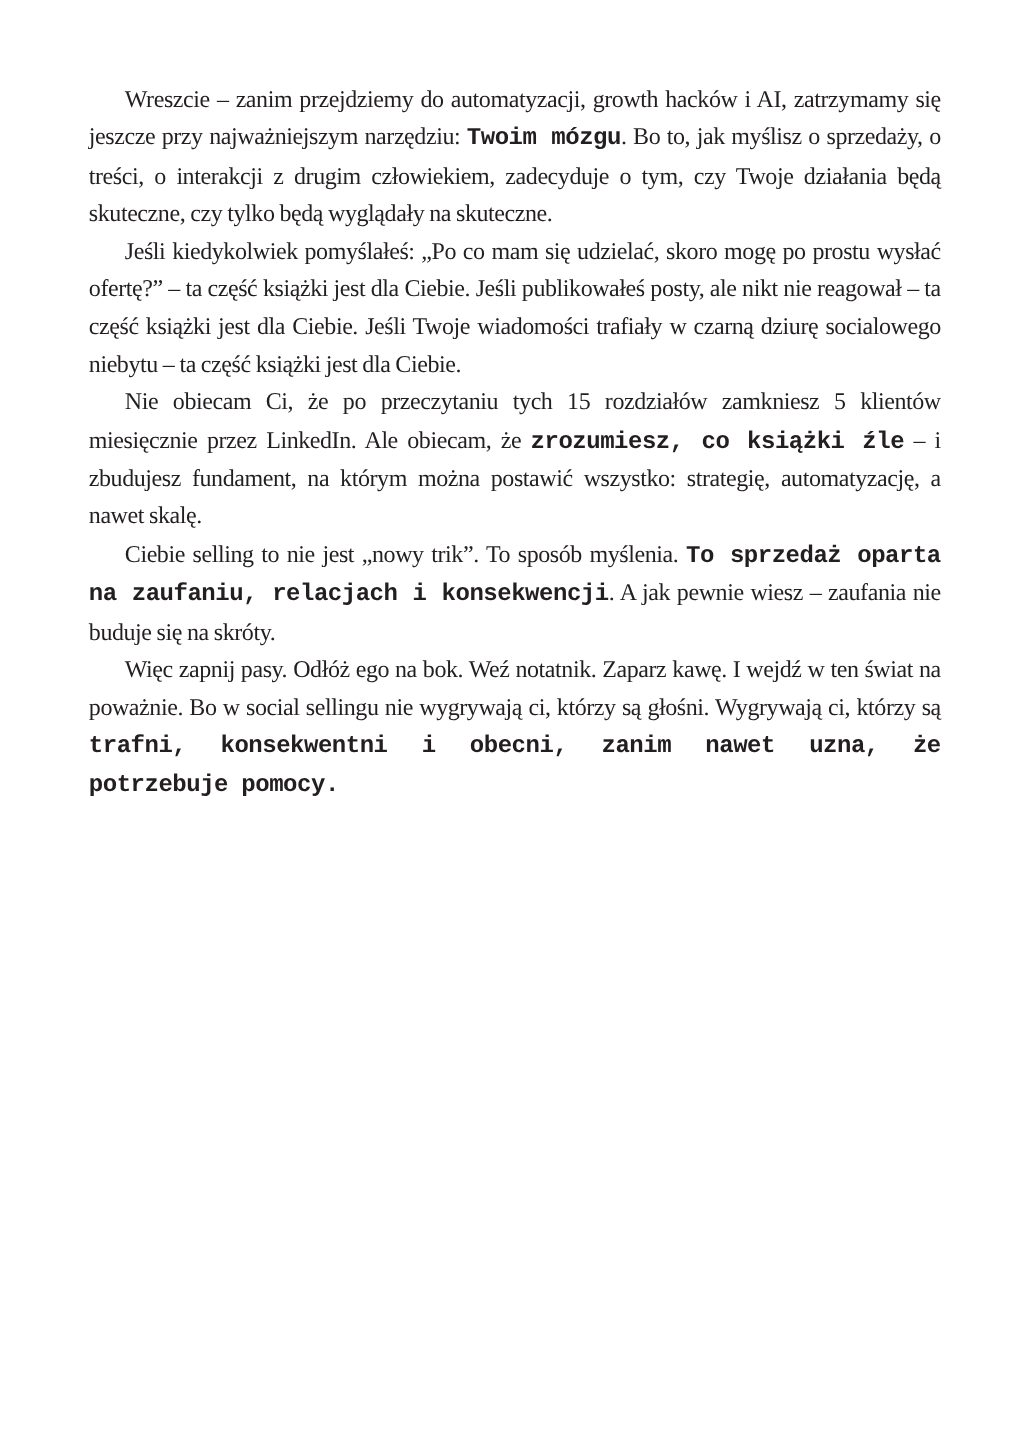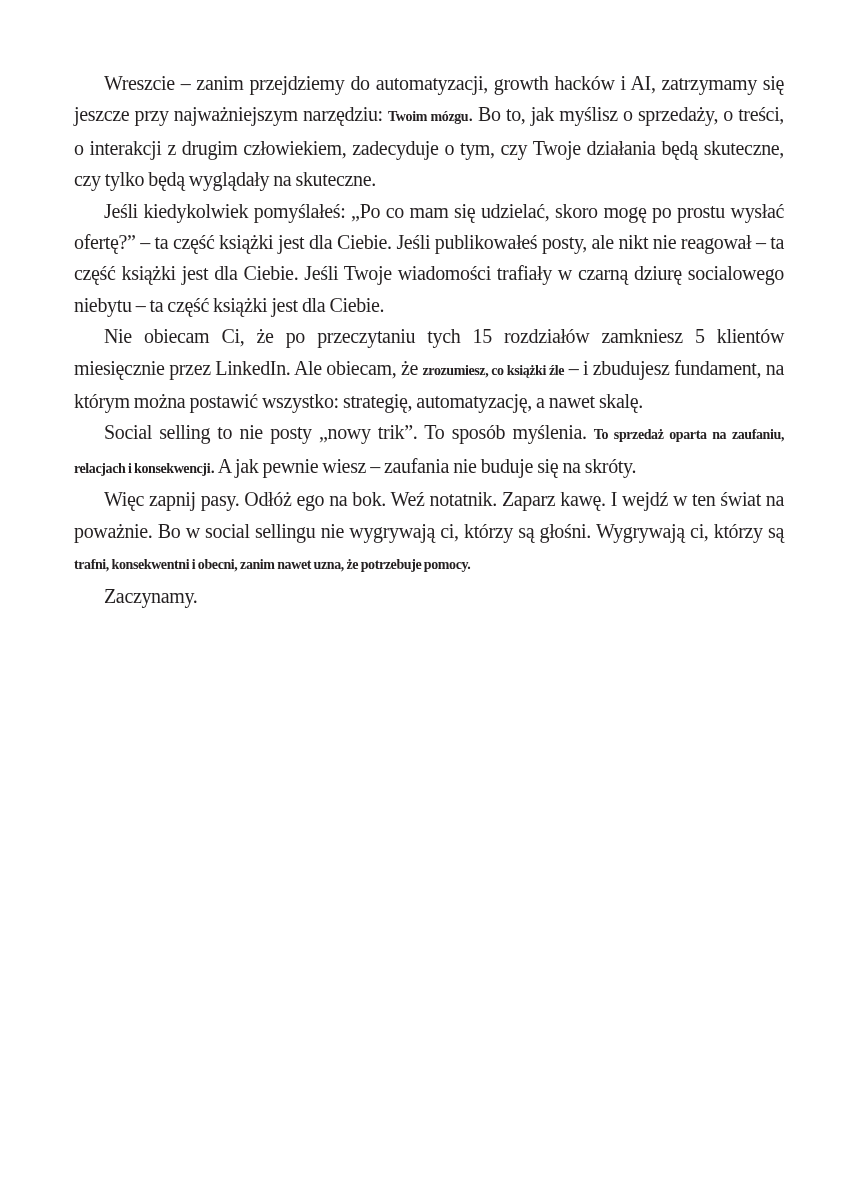--- a/index.html
+++ b/index.html
@@ -25,41 +25,38 @@
       text-align: justify;
       letter-spacing: -0.35px;
       word-spacing: -0.5px;
       hyphens: manual;
     }
     .para {
       margin: 0;
       text-indent: 30px;
     }
     .bold {
-      font-family: Liberation Serif, serif;
+      font-family: Liberation Mono, monospace;
       font-weight: bold;
-      font-size: 14px;
+      font-size: 20px;
       letter-spacing: -0.4px;
     }
   </style>
 </head>
 <body>
 
 <div class="page">
   <p class="para">
     <span>Wreszcie – zanim przejdziemy do automatyzacji, growth hacków i AI, zatrzymamy się jeszcze przy najważniejszym narzędziu: </span><span class="bold">Twoim mózgu</span><span>. Bo to, jak myślisz o sprzedaży, o treści, o interakcji z drugim człowiekiem, zadecyduje o tym, czy Twoje działania będą skuteczne, czy tylko będą wyglądały na skuteczne.</span>
   </p>
   <p class="para">
     <span>Jeśli kiedykolwiek pomyślałeś: „Po co mam się udzielać, skoro mogę po prostu wysłać ofertę?” – ta część książki jest dla Ciebie. Jeśli publikowałeś posty, ale nikt nie reagował – ta część książki jest dla Ciebie. Jeśli Twoje wiadomości trafiały w czarną dziurę socialowego niebytu – ta część książki jest dla Ciebie.</span>
   </p>
   <p class="para">
     <span>Nie obiecam Ci, że po przeczytaniu tych 15 rozdziałów zamkniesz 5 klientów miesięcznie przez LinkedIn. Ale obiecam, że </span><span class="bold">zrozumiesz, co książki źle</span><span> – i zbudujesz fundament, na którym można postawić wszystko: strategię, automatyzację, a nawet skalę.</span>
   </p>
   <p class="para">
-    <span>Social selling to nie posty „nowy trik”. To sposób myślenia. </span><span class="bold">To sprzedaż oparta na zaufaniu, relacjach i konsekwencji</span><span>. A jak pewnie wiesz – zaufania nie buduje się na skróty.</span>
+    <span>Ciebie selling to nie jest „nowy trik”. To sposób myślenia. </span><span class="bold">To sprzedaż oparta na zaufaniu, relacjach i konsekwencji</span><span>. A jak pewnie wiesz – zaufania nie buduje się na skróty.</span>
   </p>
   <p class="para">
     <span>Więc zapnij pasy. Odłóż ego na bok. Weź notatnik. Zaparz kawę. I wejdź w ten świat na poważnie. Bo w social sellingu nie wygrywają ci, którzy są głośni. Wygrywają ci, którzy są </span><span class="bold">trafni, konsekwentni i obecni, zanim nawet uzna, że potrzebuje pomocy.</span>
   </p>
-  <p class="para">
-    <span>Zaczynamy.</span>
-  </p>
 </div>
 
 </body></html>

